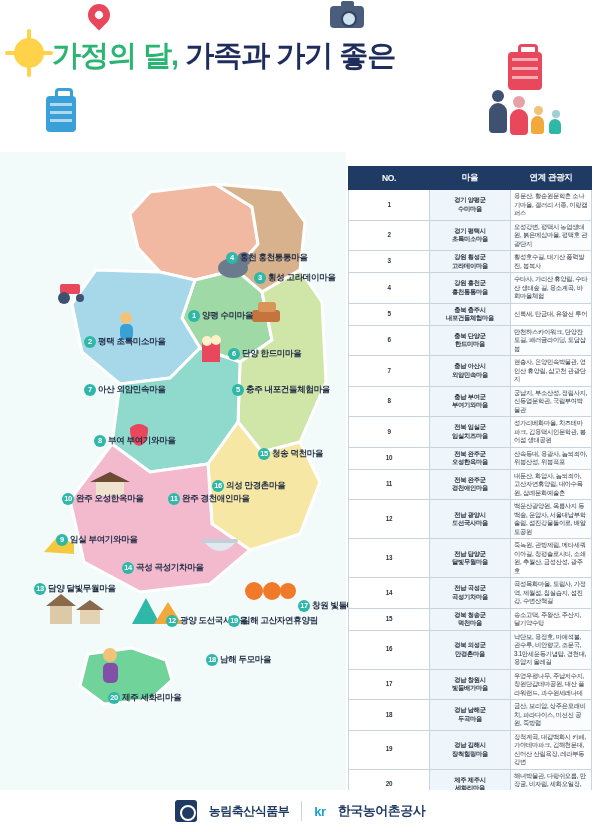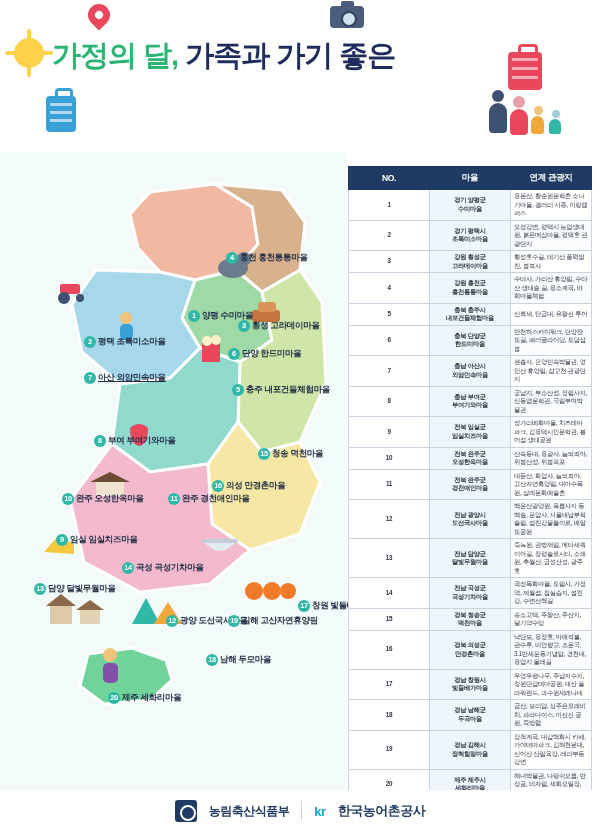--- a/index.html
+++ b/index.html
@@ -372,27 +372,27 @@
     </div>
     <div class="deco" style="left:200px; top:380px;">
       <svg width="40" height="26">
           <path d="M4,10 Q20,28 36,10Z" fill="#e2e9ee"></path>
           <rect x="2" y="7" width="36" height="4" rx="2" fill="#c3ced8"></rect>
         </svg>
     </div>
 
     <div class="vlabel" style="left:188px; top:158px;"><span class="vnum">1</span><span>양평 수미마을</span></div>
     <div class="vlabel" style="left:84px; top:184px;"><span class="vnum">2</span><span>평택 초록미소마을</span></div>
-    <div class="vlabel" style="left:238px; top:120px;margin-top:48px;"><span class="vnum">3</span><span>횡성 고라데이마을</span></div>
+    <div class="vlabel" style="left:254px; top:120px;"><span class="vnum">3</span><span>횡성 고라데이마을</span></div>
     <div class="vlabel" style="left:226px; top:100px;"><span class="vnum">4</span><span>홍천 홍천통통마을</span></div>
     <div class="vlabel" style="left:232px; top:232px;"><span class="vnum">5</span><span>충주 내포건들체험마을</span></div>
     <div class="vlabel" style="left:228px; top:196px;"><span class="vnum">6</span><span>단양 한드미마을</span></div>
-    <div class="vlabel" style="left:84px; top:220px;text-decoration:underline;"><span class="vnum">7</span><span>아산 외암민속마을</span></div>
+    <div class="vlabel" style="left:84px; top:232px;"><span class="vnum">7</span><span>아산 외암민속마을</span></div>
     <div class="vlabel" style="left:94px; top:283px;"><span class="vnum">8</span><span>부여 부여기와마을</span></div>
-    <div class="vlabel" style="left:56px; top:382px;"><span class="vnum">9</span><span>임실 임실치즈마을</span></div>
+    <div class="vlabel" style="left:56px; top:382px;"><span class="vnum">9</span><span>임실 부여기와마을</span></div>
     <div class="vlabel" style="left:62px; top:341px;"><span class="vnum">10</span><span>완주 오성한옥마을</span></div>
     <div class="vlabel" style="left:168px; top:341px;"><span class="vnum">11</span><span>완주 경천애인마을</span></div>
     <div class="vlabel" style="left:166px; top:463px;"><span class="vnum">12</span><span>광양 도선국사마을</span></div>
     <div class="vlabel" style="left:34px; top:431px;"><span class="vnum">13</span><span>담양 달빛무월마을</span></div>
     <div class="vlabel" style="left:122px; top:410px;"><span class="vnum">14</span><span>곡성 곡성기차마을</span></div>
     <div class="vlabel" style="left:258px; top:296px;"><span class="vnum">15</span><span>청송 덕천마을</span></div>
     <div class="vlabel" style="left:212px; top:328px;"><span class="vnum">16</span><span>의성 만경촌마을</span></div>
     <div class="vlabel" style="left:262px; top:448px;padding-left:36px;"><span class="vnum">17</span><span>창원 빛둘배가마을</span></div>
     <div class="vlabel" style="left:206px; top:502px;"><span class="vnum">18</span><span>남해 두모마을</span></div>
     <div class="vlabel" style="left:228px; top:463px;"><span class="vnum">19</span><span>김해 고산자연휴양림</span></div>

